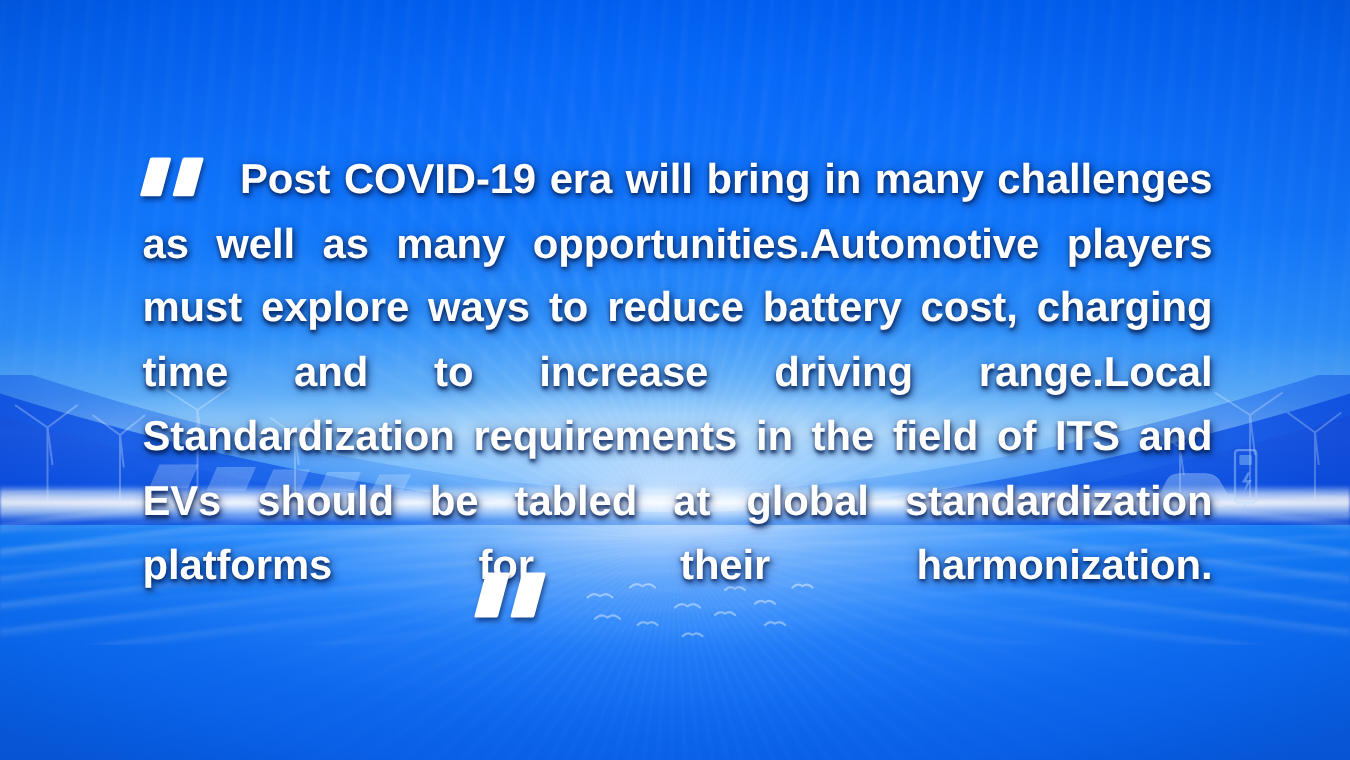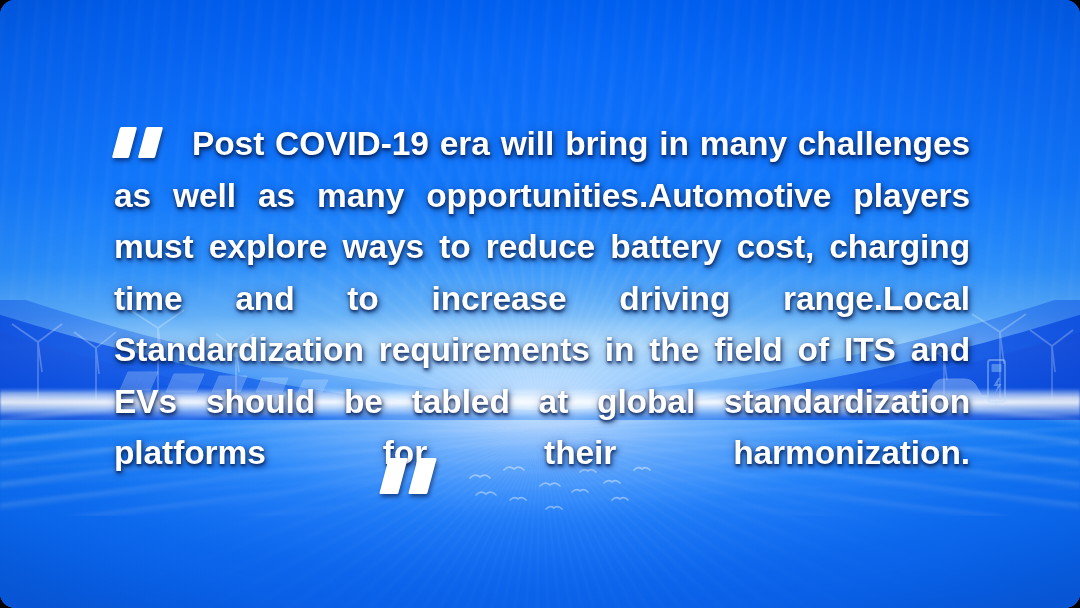--- a/index.html
+++ b/index.html
@@ -7,21 +7,20 @@
     padding: 0;
     background: #000;
   }
   .stage {
     position: relative;
     width: 1080px;
     height: 608px;
     overflow: hidden;
     font-family: "Liberation Sans", sans-serif;
     background: #0a63f2;
-    border-radius: 15px;
   }
 
   
   .bg-base {
     position: absolute;
     inset: 0;
     background:
       linear-gradient(to bottom,
         #0062f6 0%,
         #0a6bf8 14%,

